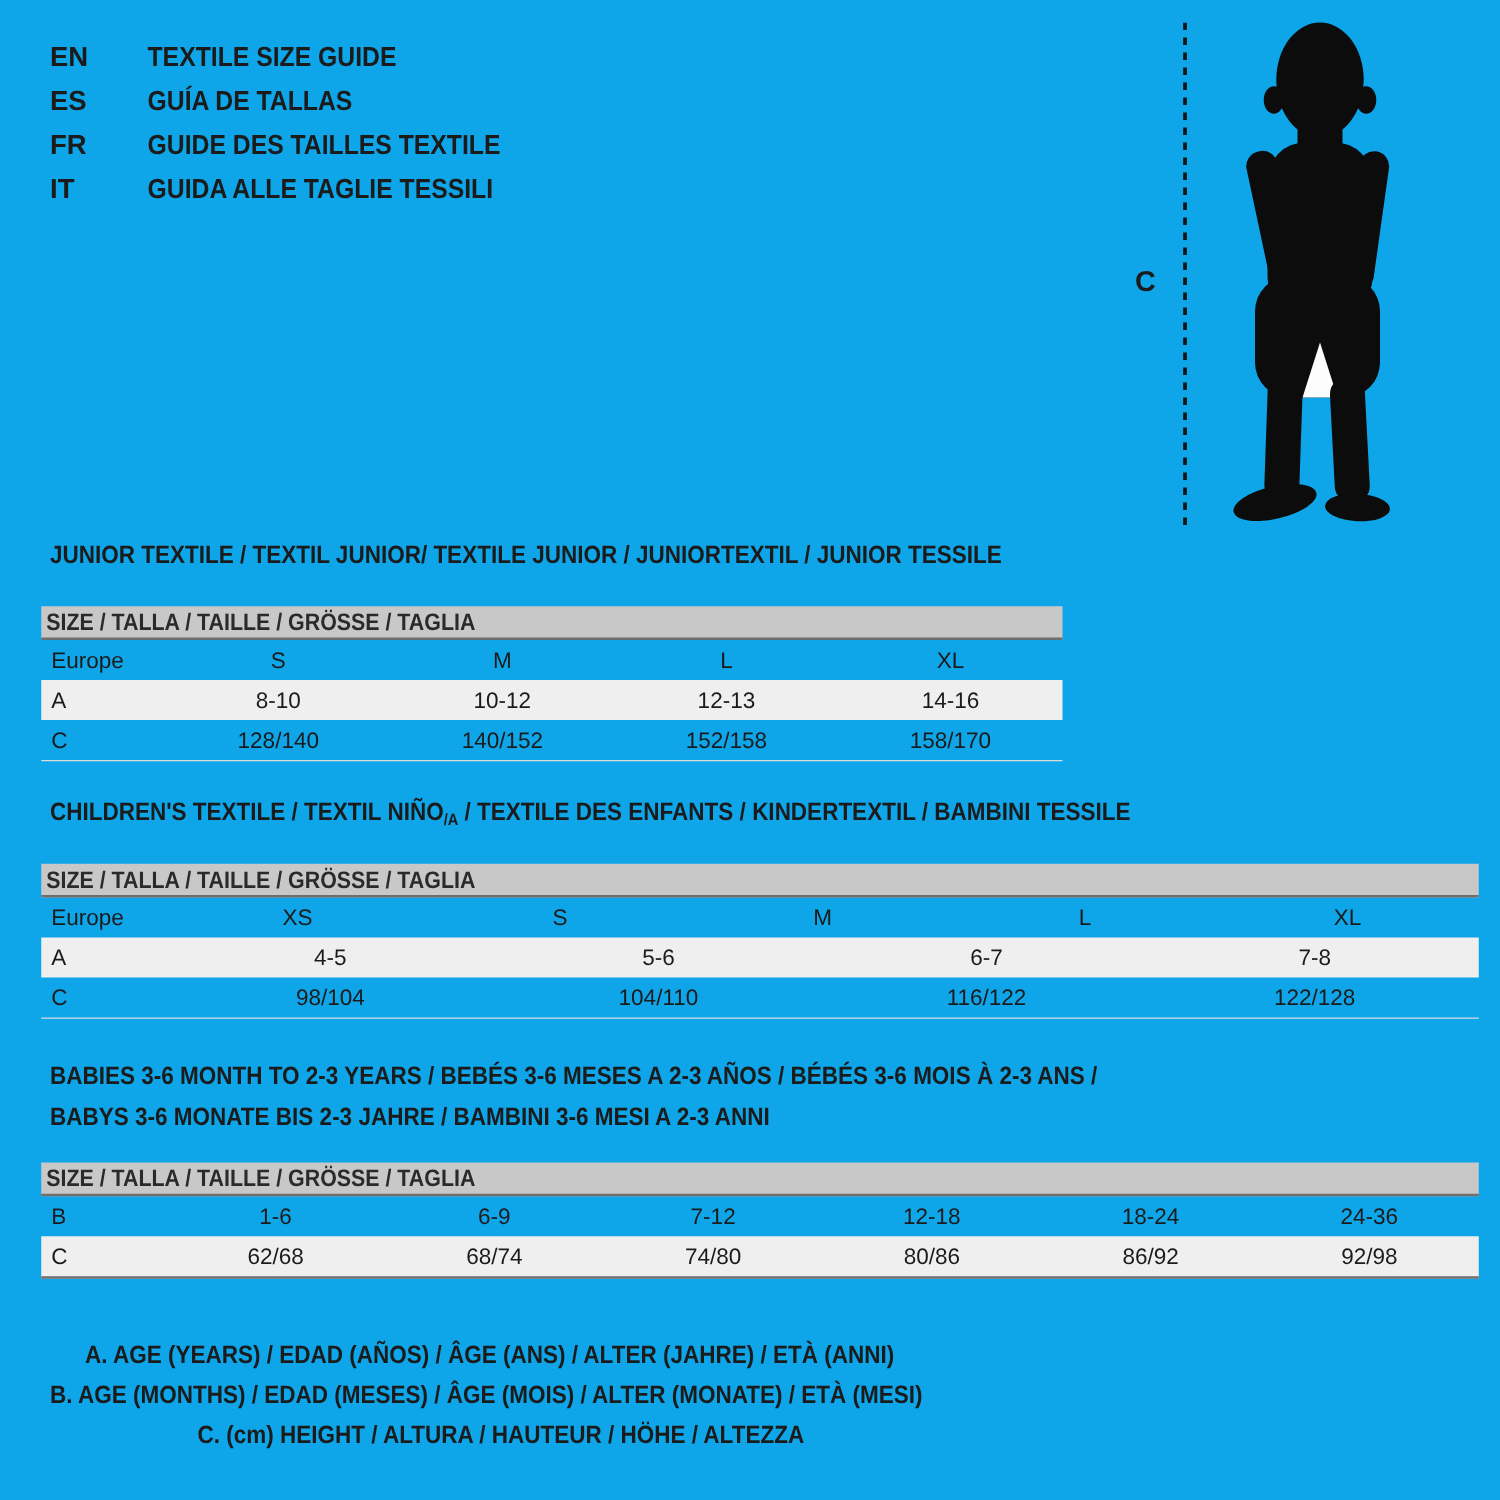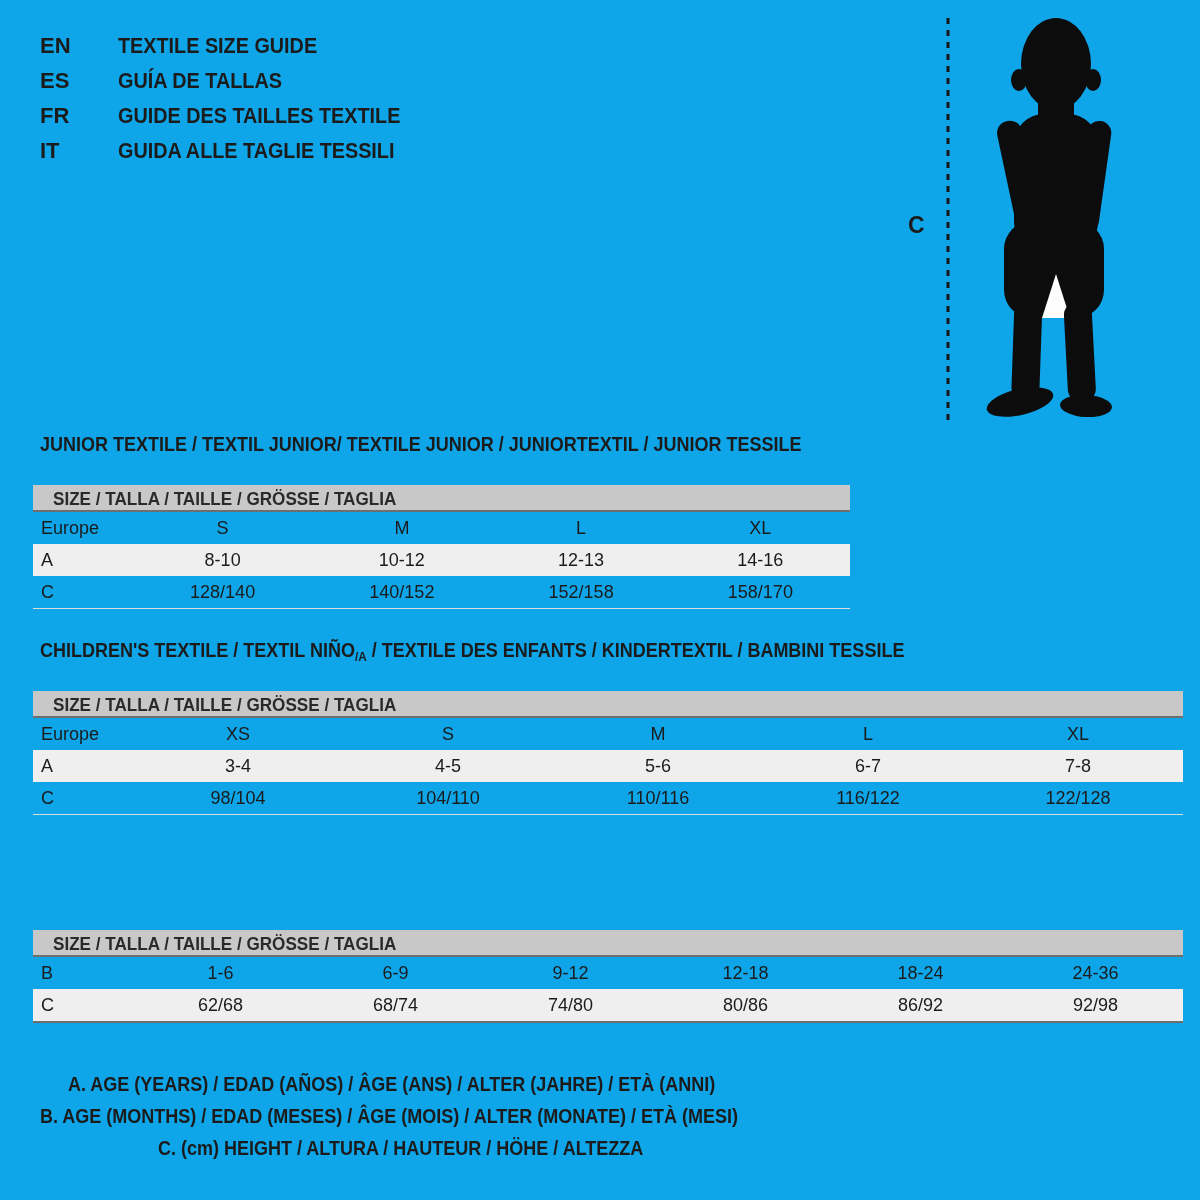--- a/index.html
+++ b/index.html
@@ -26,21 +26,21 @@
   .sec-title .sub{font-size:13px;vertical-align:-4px;}
   .sec-title-multiline div{line-height:33px;}
 
   
   .table{position:absolute;left:33px;}
   .table-junior{top:485px;width:817px;}
   .table-children{top:691px;width:1150px;}
   .table-babies{top:930px;width:1150px;}
   .thead{
     height:27px;line-height:27px;background:#c8c8c8;border-bottom:2px solid #6e6e6e;
-    font-weight:700;font-size:19px;color:#2a2a2a;padding-left:20px;box-sizing:border-box;
+    font-weight:700;font-size:19px;color:#2a2a2a;padding-left:4px;box-sizing:border-box;
   }
   .trow{display:flex;height:32px;line-height:32px;font-size:18px;}
   .trow.alt{background:#efefef;}
   .tlabel{flex:0 0 100px;width:100px;padding-left:8px;box-sizing:border-box;text-align:left;}
   .tcell{flex:1;text-align:center;}
   .table-junior .last,.table-children .last{border-bottom:1px solid #dcdcdc;}
   .table-babies .last{border-bottom:2px solid #6e6e6e;}
 
   
   .footnotes{position:absolute;left:40px;top:1068px;font-weight:700;font-size:20px;}
@@ -132,45 +132,47 @@
     <div class="trow">
       <span class="tlabel">Europe</span>
       <span class="tcell">XS</span>
       <span class="tcell">S</span>
       <span class="tcell">M</span>
       <span class="tcell">L</span>
       <span class="tcell">XL</span>
     </div>
     <div class="trow alt">
       <span class="tlabel">A</span>
-      <span class="tcell">3-4</span>
       <span class="tcell">4-5</span>
       <span class="tcell">5-6</span>
       <span class="tcell">6-7</span>
       <span class="tcell">7-8</span>
     </div>
     <div class="trow last">
       <span class="tlabel">C</span>
       <span class="tcell">98/104</span>
       <span class="tcell">104/110</span>
-      <span class="tcell">110/116</span>
       <span class="tcell">116/122</span>
       <span class="tcell">122/128</span>
     </div>
   </div>
 
+  <div class="sec-title sec-title-multiline" style="top:845px">
+    <div><span class="condensed">BABIES 3-6 MONTH TO 2-3 YEARS / BEBÉS 3-6 MESES A 2-3 AÑOS / BÉBÉS 3-6 MOIS À 2-3 ANS /</span></div>
+    <div><span class="condensed">BABYS 3-6 MONATE BIS 2-3 JAHRE / BAMBINI 3-6 MESI A 2-3 ANNI</span></div>
+  </div>
   <div class="table table-babies">
     <div class="thead">
       <span class="condensed">SIZE / TALLA / TAILLE / GRÖSSE / TAGLIA</span>
     </div>
     <div class="trow">
       <span class="tlabel">B</span>
       <span class="tcell">1-6</span>
       <span class="tcell">6-9</span>
-      <span class="tcell">9-12</span>
+      <span class="tcell">7-12</span>
       <span class="tcell">12-18</span>
       <span class="tcell">18-24</span>
       <span class="tcell">24-36</span>
     </div>
     <div class="trow alt last">
       <span class="tlabel">C</span>
       <span class="tcell">62/68</span>
       <span class="tcell">68/74</span>
       <span class="tcell">74/80</span>
       <span class="tcell">80/86</span>

